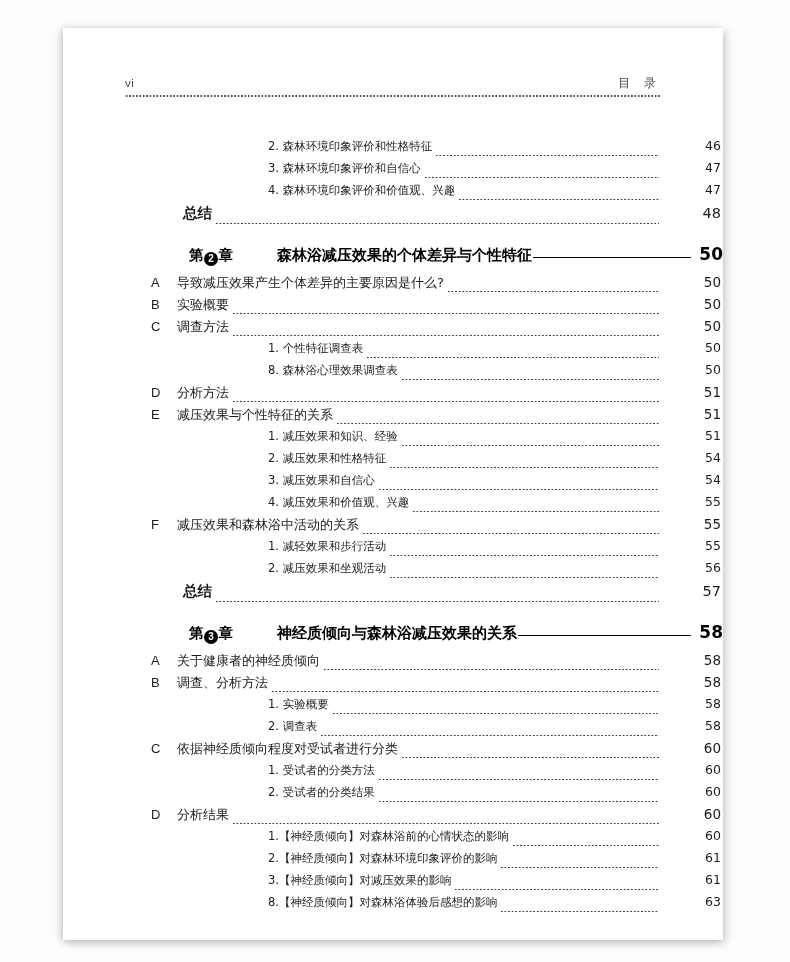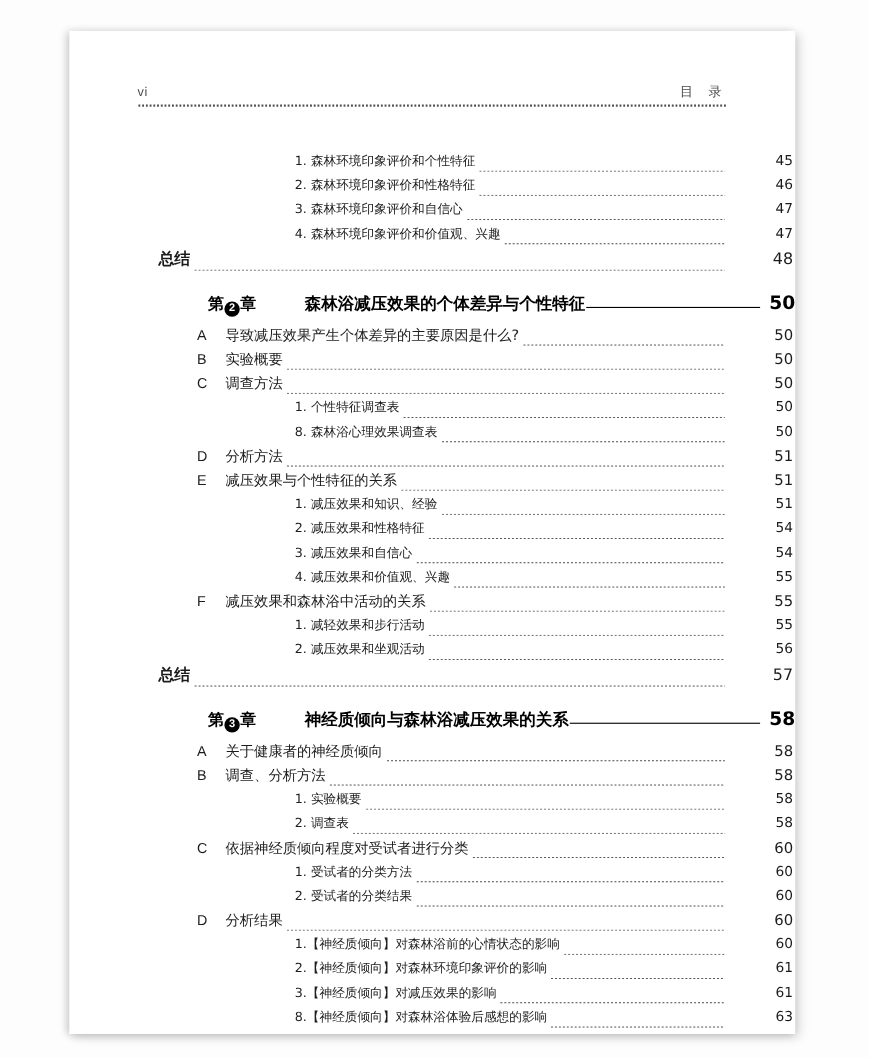--- a/index.html
+++ b/index.html
@@ -126,33 +126,33 @@
 
   
   .lvl-num {
     padding-left: 205px;
   }
   .lvl-num .label { font-size: 11.5px; }
   .lvl-num .page-no { font-size: 12.5px; width: 60px; padding-right: 2px; }
 
   
   .lvl-letter {
-    padding-left: 116px;
+    padding-left: 88px;
   }
   .lvl-letter .label { font-size: 13px; }
   .lvl-letter .letter {
     display: inline-block;
     width: 26px;
     font-family: "Liberation Sans", sans-serif;
   }
   .lvl-letter .page-no { font-size: 13.5px; width: 60px; padding-right: 2px; }
 
   
   .lvl-summary {
-    padding-left: 81px;
+    padding-left: 120px;
     height: 24px;
   }
   .lvl-summary .label { font-size: 14.5px; font-weight: 600; }
   .lvl-summary .page-no { font-size: 14.5px; width: 60px; padding-right: 2px; }
 
   
   .chapter {
     display: flex;
     align-items: baseline;
     height: 30px;
@@ -223,25 +223,20 @@
       <div class="header">
         <div class="header-row">
           <span class="header-folio">vi</span>
           <span class="header-title">目 录</span>
         </div>
         <div class="header-rule"></div>
       </div>
 
       <div class="toc" id="toc-root">
           <div class="entry lvl-num">
-            <span class="label">1. 森林环境印象评价和个性特征</span>
-            <span class="leader"></span>
-            <span class="page-no">45</span>
-          </div>
-          <div class="entry lvl-num">
             <span class="label">2. 森林环境印象评价和性格特征</span>
             <span class="leader"></span>
             <span class="page-no">46</span>
           </div>
           <div class="entry lvl-num">
             <span class="label">3. 森林环境印象评价和自信心</span>
             <span class="leader"></span>
             <span class="page-no">47</span>
           </div>
           <div class="entry lvl-num">

